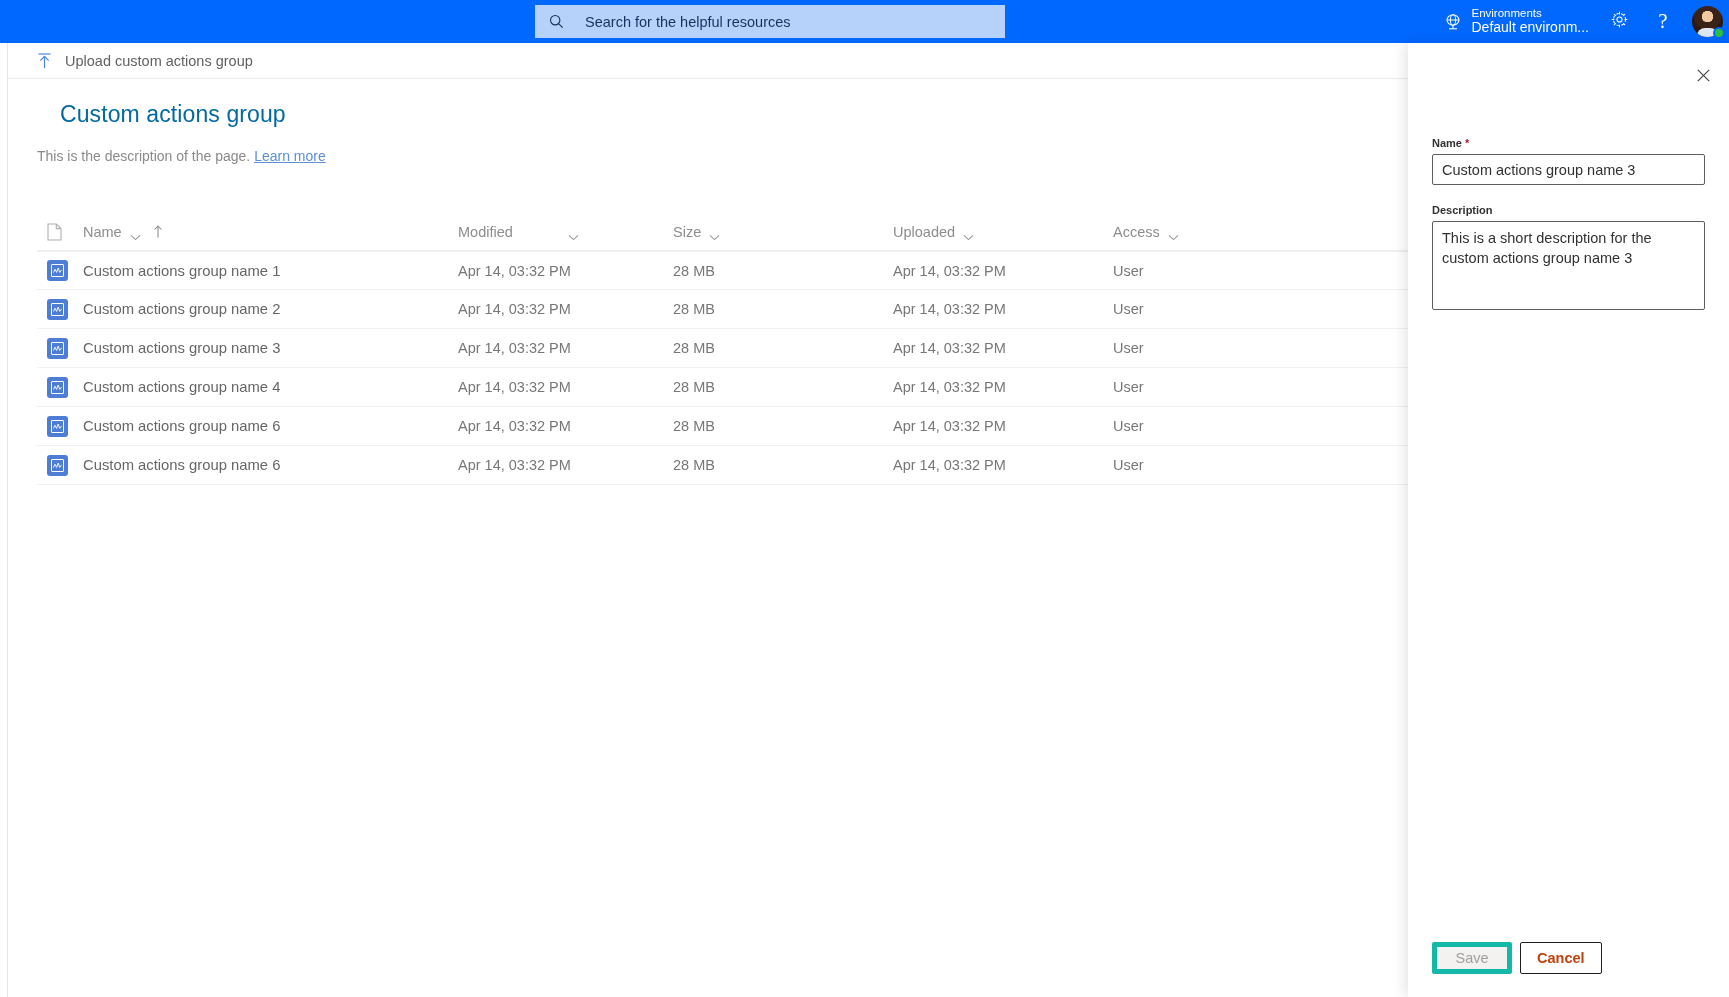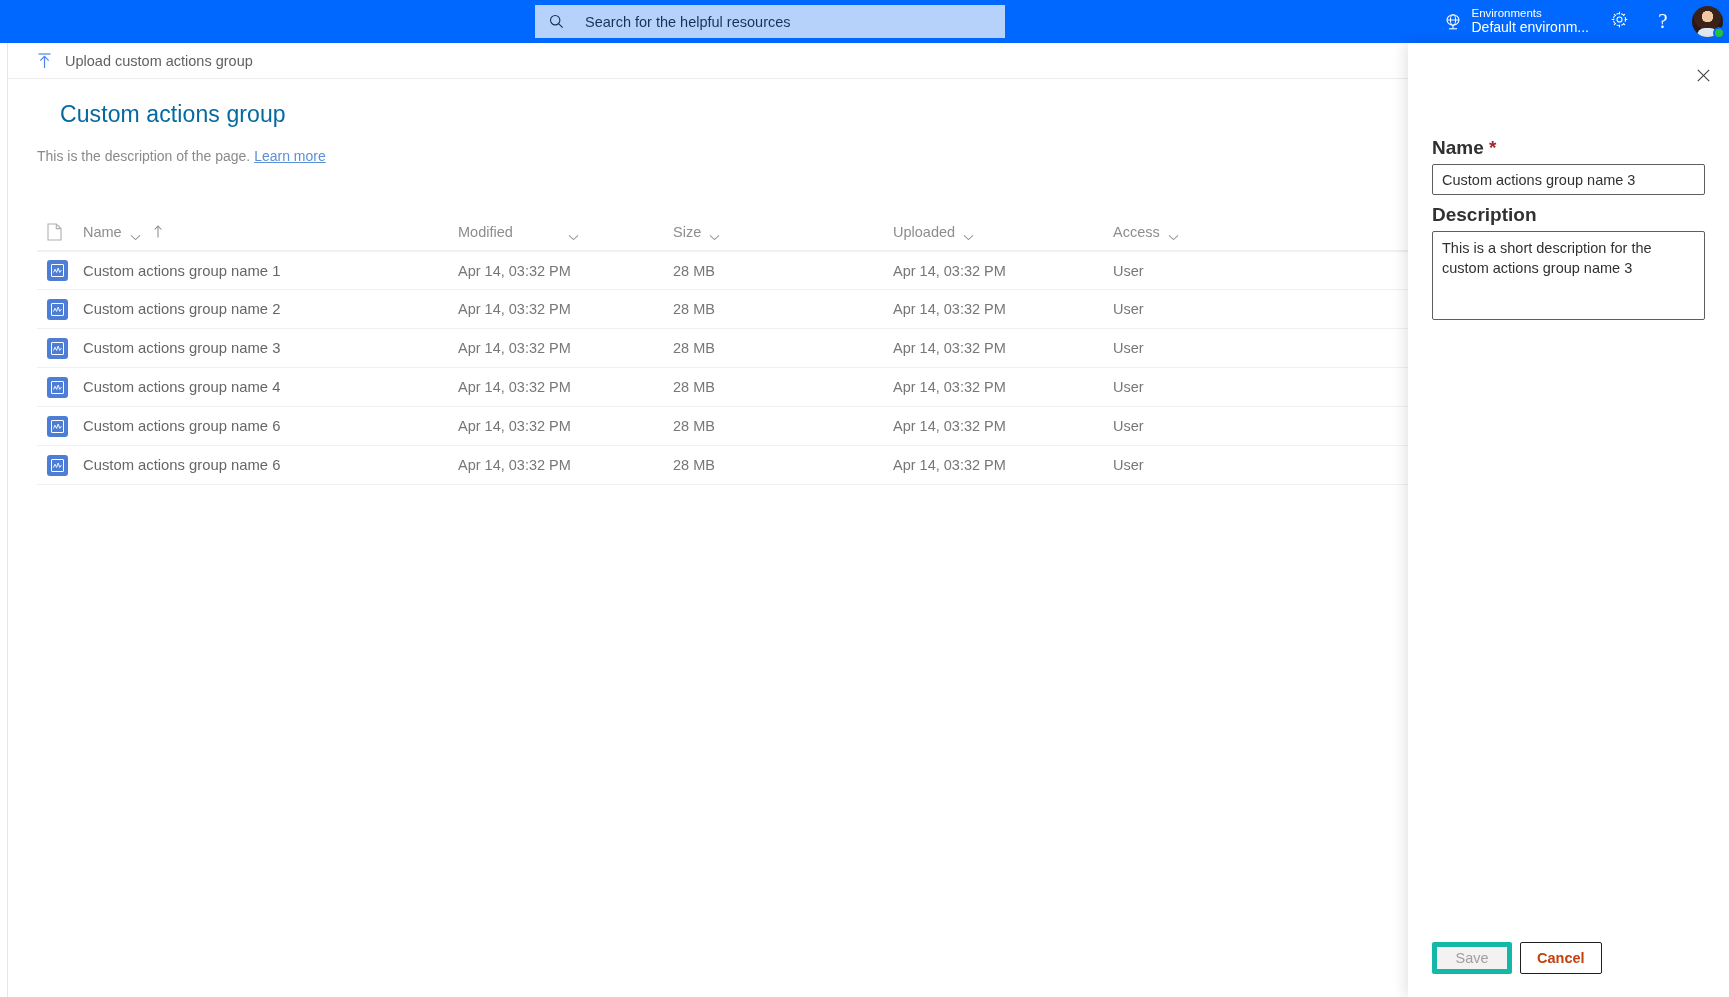--- a/index.html
+++ b/index.html
@@ -164,21 +164,21 @@
     width: 32px; height: 32px;
     display: flex; align-items: center; justify-content: center;
     cursor: pointer;
   }
   .panel-close svg { width: 13px; height: 13px; }
 
   .field { position: absolute; left: 24px; width: 273px; }
   .field-name { top: 94px; }
   .field-desc { top: 161px; }
   .field-label {
-    font-size: 19px; color: #323130; font-weight: 600; margin-bottom: 5px;
+    font-size: 11px; color: #323130; font-weight: 600; margin-bottom: 5px;
     display: block;
   }
   .req { color: #a4262c; font-weight: 600; }
   .txt-input {
     width: 273px; height: 31px;
     border: 1px solid #605e5c; border-radius: 2px;
     padding: 0 9px;
     font-size: 14.5px; color: #323130;
     font-family: "Liberation Sans", sans-serif;
     background: #fff; outline: none;

